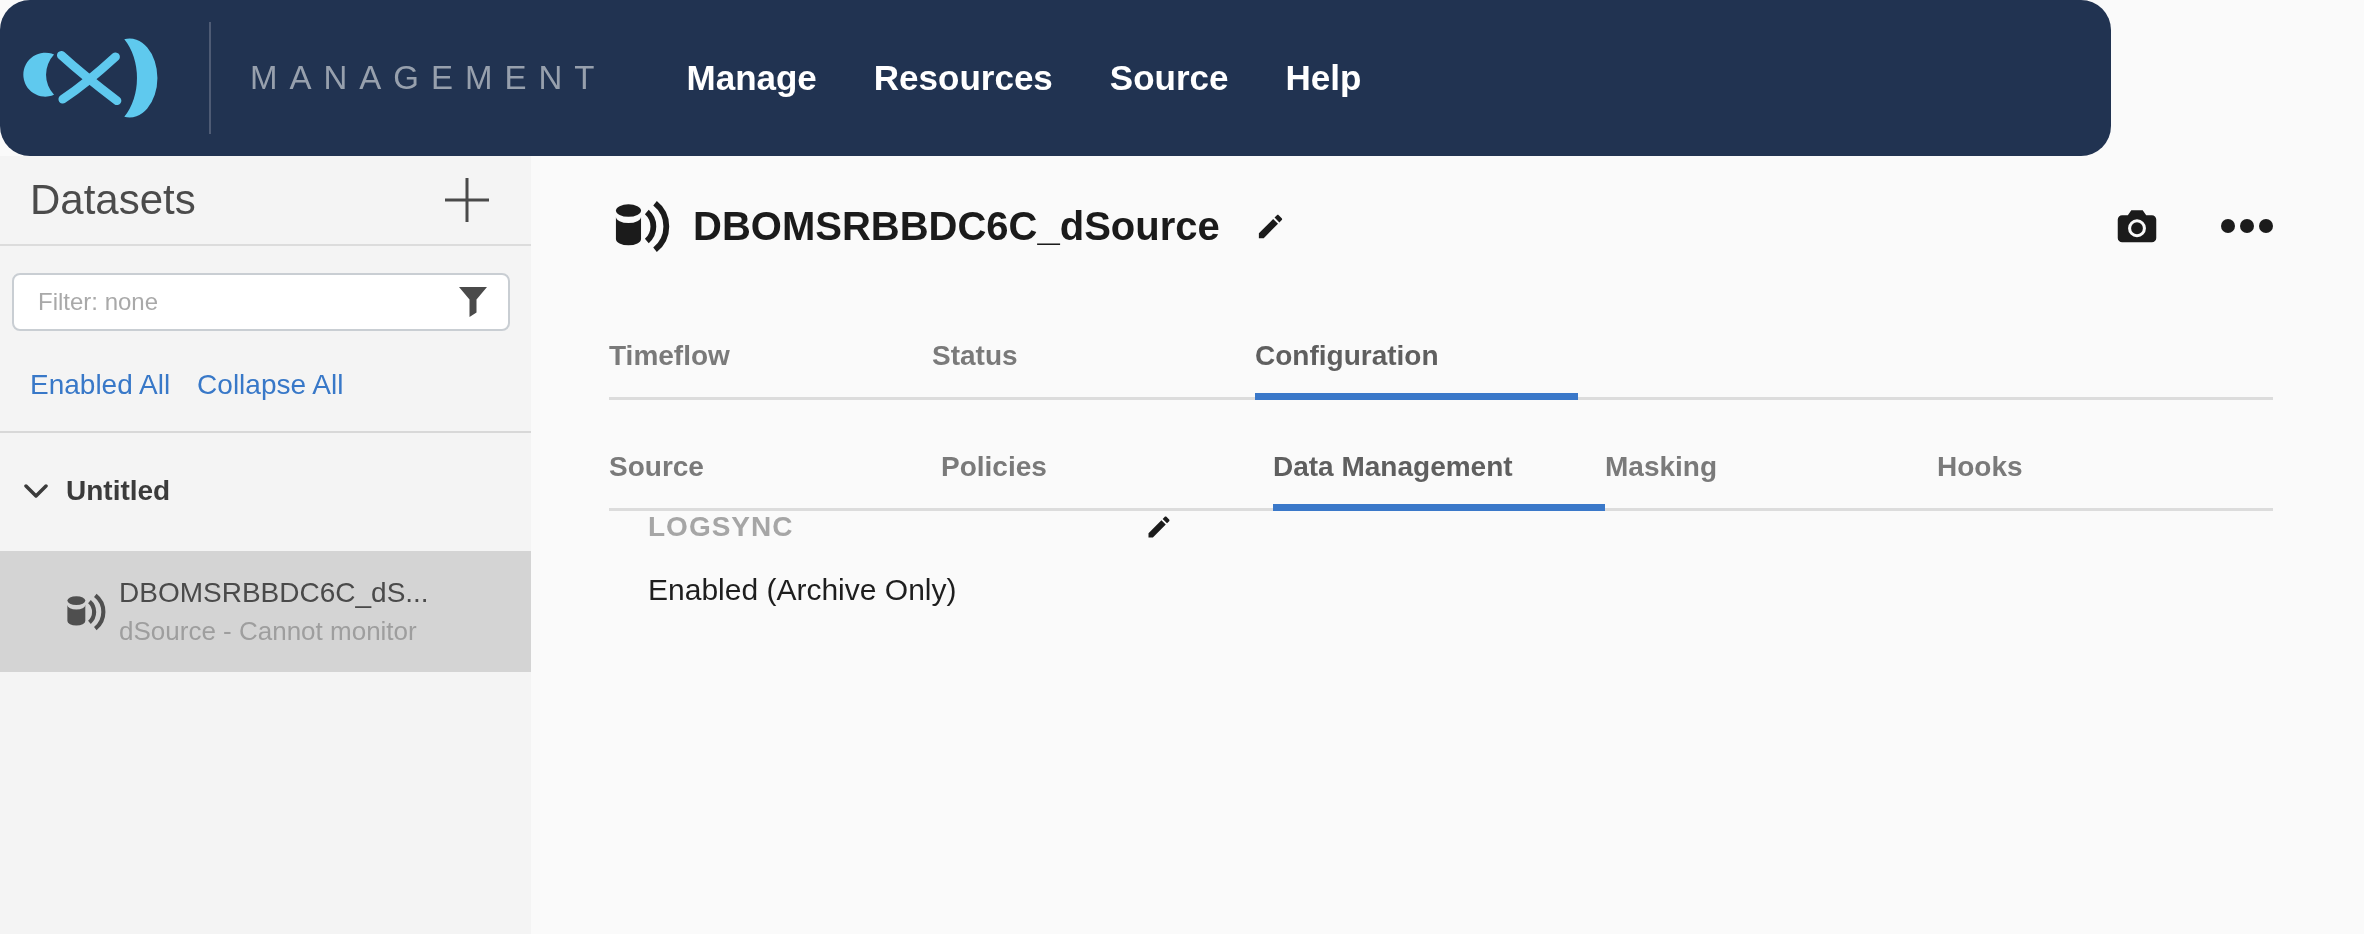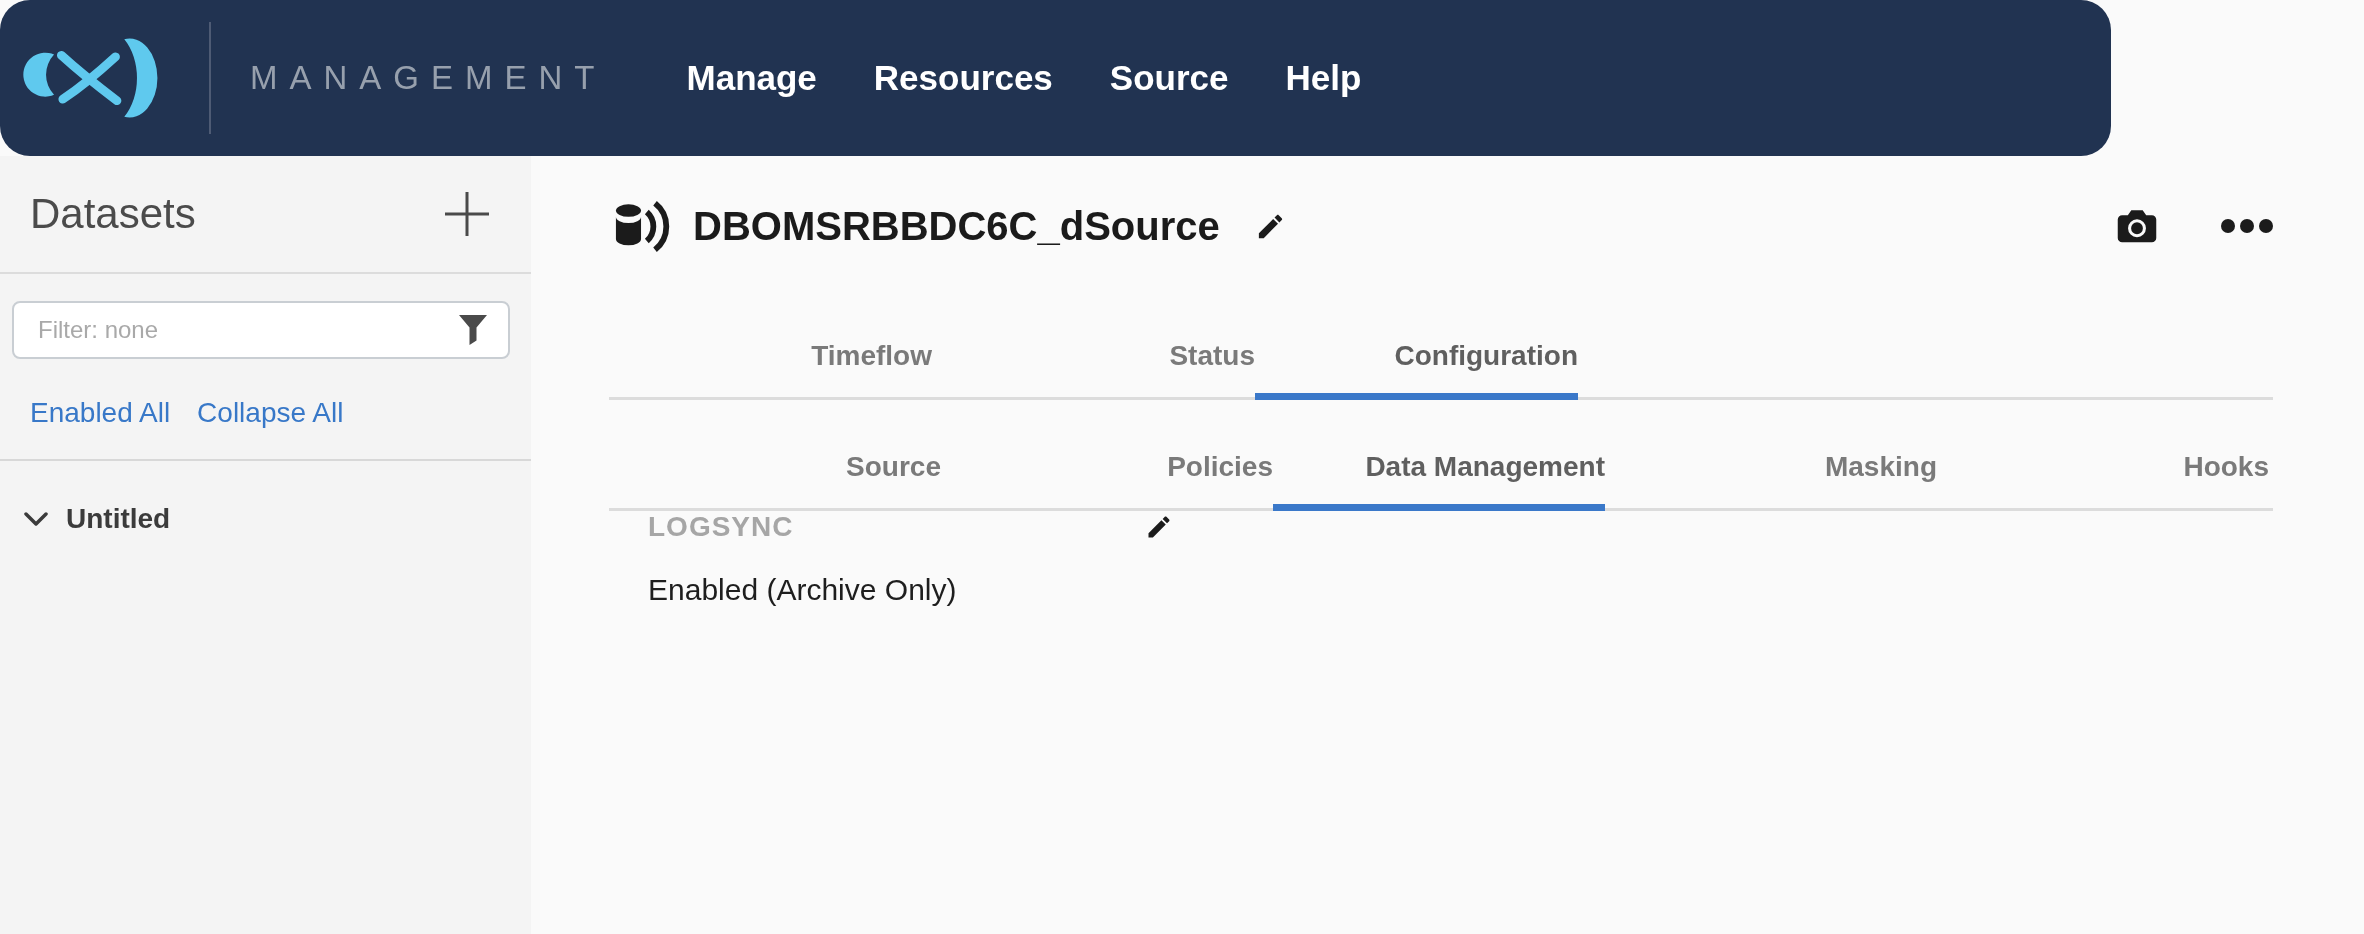--- a/index.html
+++ b/index.html
@@ -18,21 +18,21 @@
   .logo svg { width:100%; height:100%; display:block; }
   .nav-sep { width:2px; height:112px; background:#4E5B74; margin-left:43px; }
   .brand { margin-left:39px; font-size:33px; font-weight:400; letter-spacing:12px;
     color:var(--brand-gray,#97A0AD); white-space:nowrap; }
   .menu { display:flex; gap:57px; margin-left:80px; }
   .menu-item { color:#FFFFFF; font-size:35px; font-weight:700; cursor:pointer; }
 
   
   .sidebar { position:absolute; top:156px; left:0; width:531px; height:778px;
     background:var(--sidebar-bg,#F4F4F4); }
-  .sb-header { height:118px; display:flex; align-items:center; justify-content:space-between;
+  .sb-header { height:90px; display:flex; align-items:center; justify-content:space-between;
     padding:0 41px 0 30px; border-bottom:2px solid #DCDCDC;gap:12px; }
   .sb-title { font-size:42px; color:#4B4B4B; }
   .icon-btn { background:none; border:none; padding:0; cursor:pointer;
     display:flex; align-items:center; justify-content:center; }
   .plus-btn svg { width:46px; height:46px; display:block; }
   .filter-wrap { position:relative; margin:27px 21px 0 12px; }
   .filter-input { width:100%; height:58px; background:#FFFFFF; border:2px solid #C9CED3;
     border-radius:8px; padding:0 70px 0 24px; font-size:24px; color:#c2410c; outline:none;
     font-family:inherit; }
   .filter-input::placeholder { color:#A9A9A9; }
@@ -59,21 +59,21 @@
   .pencil-lg svg { width:31px; height:31px; display:block; }
   .pencil-lg { margin-left:35px; }
   .spacer { flex:1; }
   .camera-btn svg { width:42px; height:35px; display:block; }
   .dots { display:flex; align-items:center; gap:5px; margin-left:63px; cursor:pointer; }
   .dot { width:14px; height:14px; border-radius:50%; background:#1B1B1B; }
 
   .tabs { display:flex; border-bottom:3px solid #DCDCDC; }
   .tabs-top { margin-top:86px; }
   .tabs-sub { margin-top:53px; }
-  .tab { position:relative; text-align:right; line-height:1; padding-bottom:27px;
+  .tab { position:relative; text-align:left; line-height:1; padding-bottom:27px;
     font-size:28px; font-weight:700; color:#7A7A7A; cursor:pointer; }
   .tabs-top .tab { width:323px; }
   .tabs-sub .tab { width:332px; }
   .tab.active { color:#5F5F5F; }
   .tab.active::after { content:""; position:absolute; left:0; right:0; bottom:-3px;
     height:7px; background:var(--accent-blue,#3A78C9); }
 
   .logsync-row { padding-left:39px; display:flex; align-items:center; }
   .logsync-label { font-size:28px; font-weight:700; color:#A6A6A6; letter-spacing:1px; width:497px; }
   .pencil-sm svg { width:28px; height:28px; display:block; }
@@ -127,20 +127,32 @@
 
     <div class="tree-divider"></div>
 
     <div class="group-row">
       <svg class="chev" viewBox="0 0 24 15">
         <path d="M2 2 L12 12 L22 2" stroke="#3B3B3B" stroke-width="3.5" fill="none" stroke-linecap="round" stroke-linejoin="round"></path>
       </svg>
       <span class="group-label">Untitled</span>
     </div>
 
+    <div class="ds-item">
+      <svg class="ds-icon" viewBox="0 0 58 54" fill="none">
+        <ellipse cx="15" cy="10.5" rx="13" ry="6.5" fill="currentColor"></ellipse>
+        <path d="M2 17 a13 6.5 0 0 0 26 0 v23 a13 6.5 0 0 1 -26 0 z" fill="currentColor"></path>
+        <path d="M34 12 a20 20 0 0 1 0 30" stroke="currentColor" stroke-width="6"></path>
+        <path d="M42.5 3 a30.5 30.5 0 0 1 0 48" stroke="currentColor" stroke-width="6"></path>
+      </svg>
+      <div class="ds-text">
+        <div class="ds-title">DBOMSRBBDC6C_dS...</div>
+        <div class="ds-sub">dSource - Cannot monitor</div>
+      </div>
+    </div>
   </aside>
 
   <main class="main">
 
     <div class="title-row">
       <svg class="big-ds-icon" viewBox="0 0 58 54" fill="none">
         <ellipse cx="15" cy="10.5" rx="13" ry="6.5" fill="currentColor"></ellipse>
         <path d="M2 17 a13 6.5 0 0 0 26 0 v23 a13 6.5 0 0 1 -26 0 z" fill="currentColor"></path>
         <path d="M34 12 a20 20 0 0 1 0 30" stroke="currentColor" stroke-width="6"></path>
         <path d="M42.5 3 a30.5 30.5 0 0 1 0 48" stroke="currentColor" stroke-width="6"></path>

